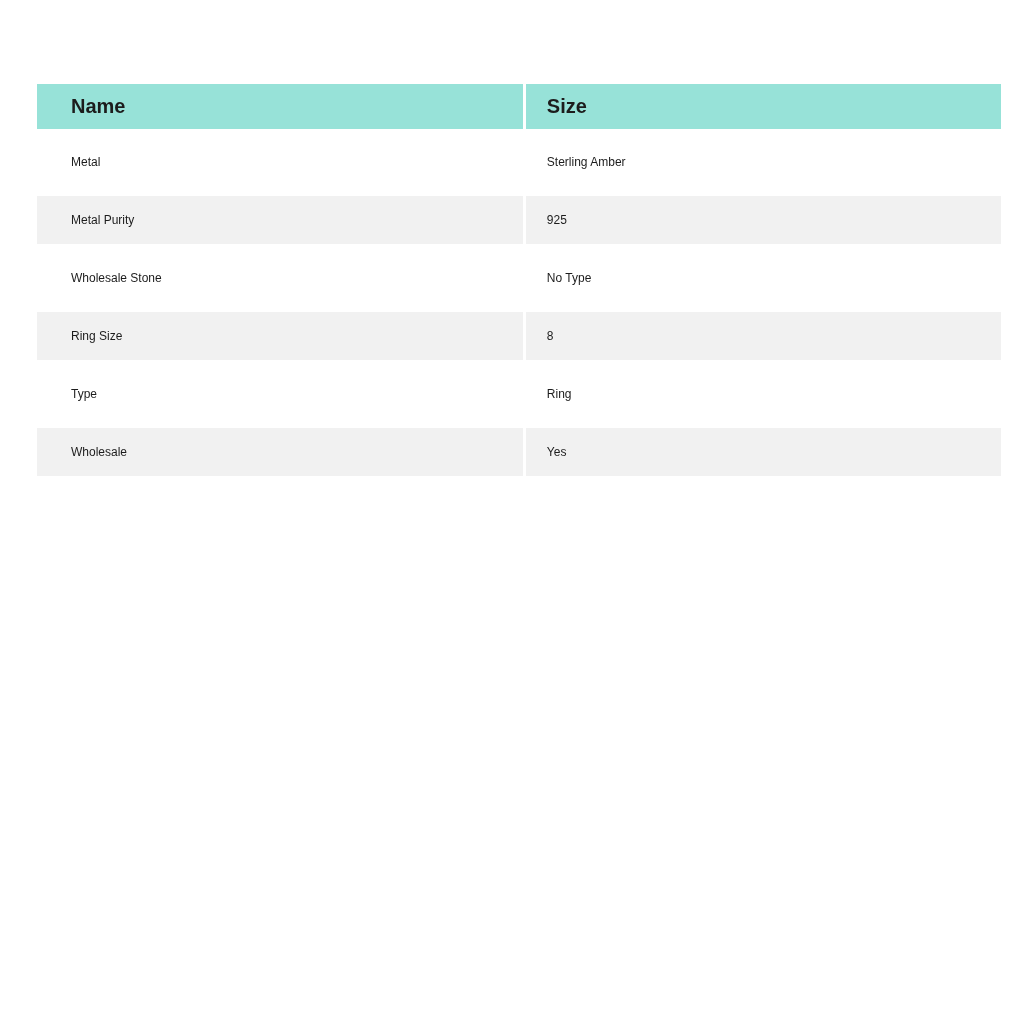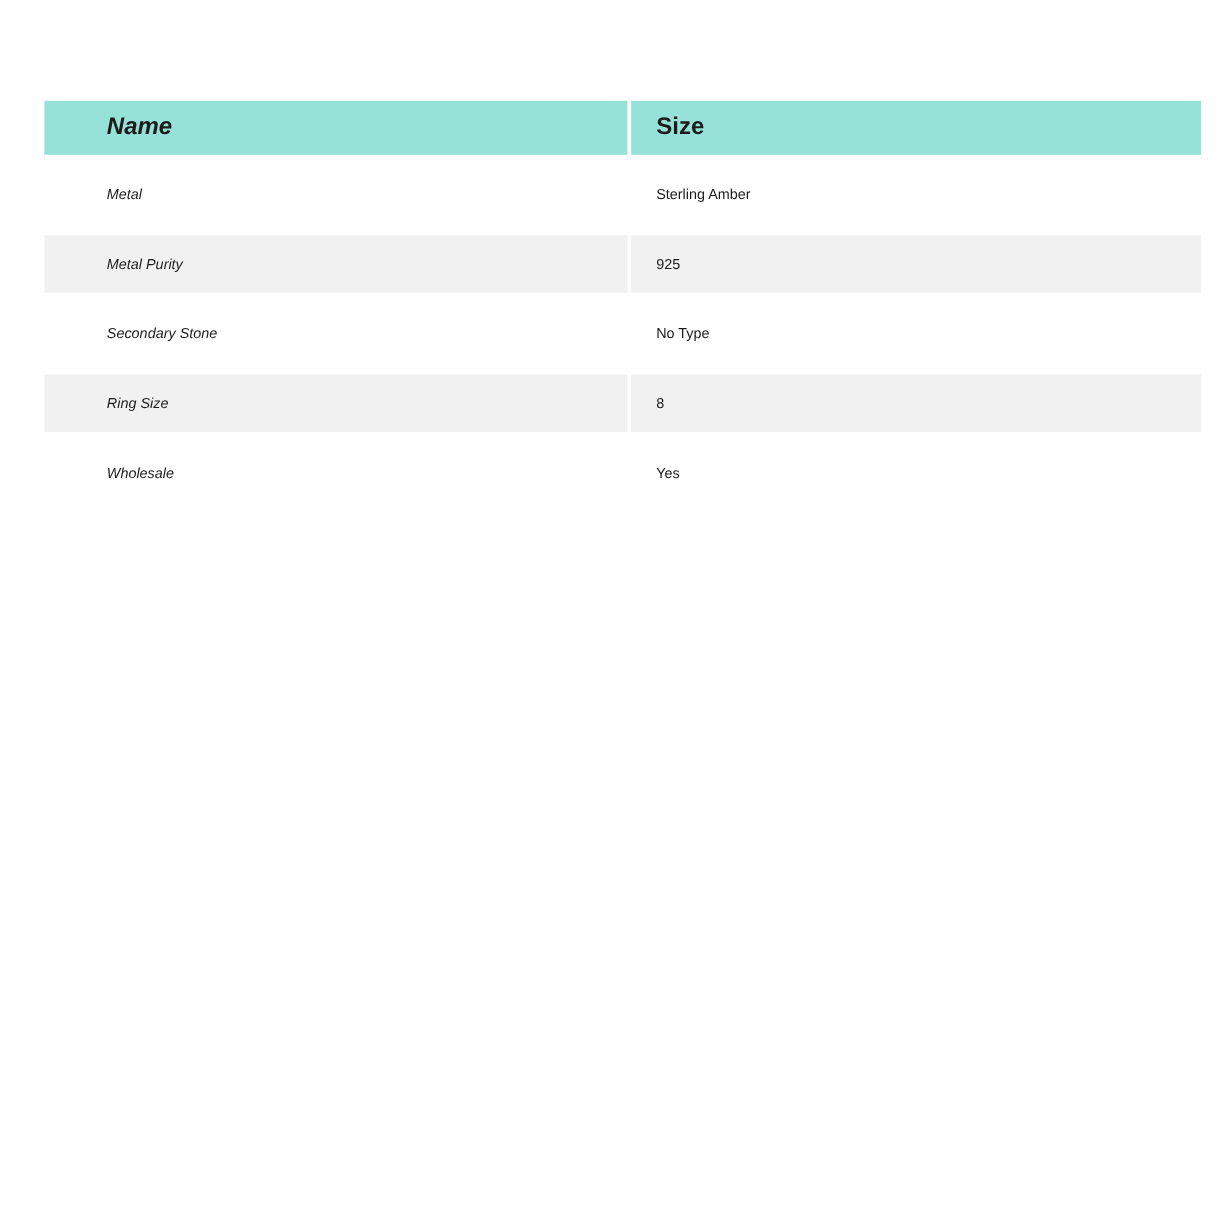--- a/index.html
+++ b/index.html
@@ -34,21 +34,21 @@
   table.spec-table thead th {
     background: var(--header-bg);
     height: 49px;
     text-align: left;
     vertical-align: middle;
     font-size: 20px;
     font-weight: 700;
     color: var(--text-color);
   }
   table.spec-table th.cell-name,
-  table.spec-table td.cell-name { padding-left: 52px; font-style: italic; }
+  table.spec-table td.cell-name { padding-left: 34px; }
   table.spec-table th.cell-value,
   table.spec-table td.cell-value {
     padding-left: 21px;
     border-left: 3px solid var(--divider);
   }
   table.spec-table thead th { border-bottom: 4px solid var(--divider); }
 
   table.spec-table tbody td {
     height: 58px;
     vertical-align: middle;
@@ -80,26 +80,30 @@
     <tbody id="table-body">
         <tr>
           <td class="cell-name">Metal</td>
           <td class="cell-value">Sterling Amber</td>
         </tr>
         <tr>
           <td class="cell-name">Metal Purity</td>
           <td class="cell-value">925</td>
         </tr>
         <tr>
-          <td class="cell-name">Secondary Stone</td>
+          <td class="cell-name">Wholesale Stone</td>
           <td class="cell-value">No Type</td>
         </tr>
         <tr>
           <td class="cell-name">Ring Size</td>
           <td class="cell-value">8</td>
+        </tr>
+        <tr>
+          <td class="cell-name">Type</td>
+          <td class="cell-value">Ring</td>
         </tr>
         <tr>
           <td class="cell-name">Wholesale</td>
           <td class="cell-value">Yes</td>
         </tr>
       </tbody>
   </table>
 </div>
 
 </body></html>

